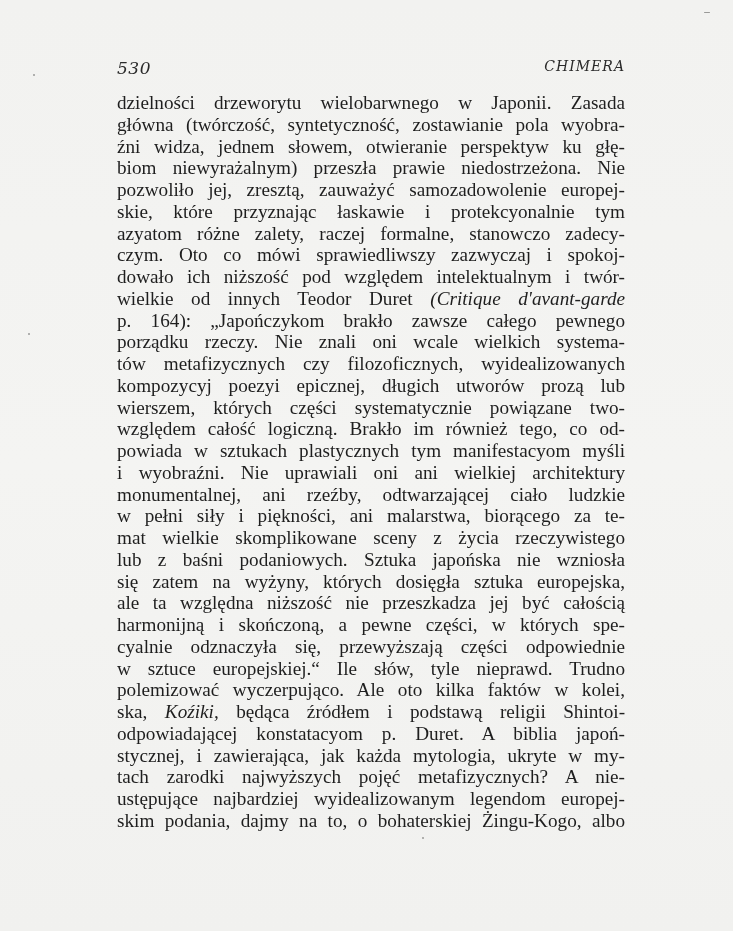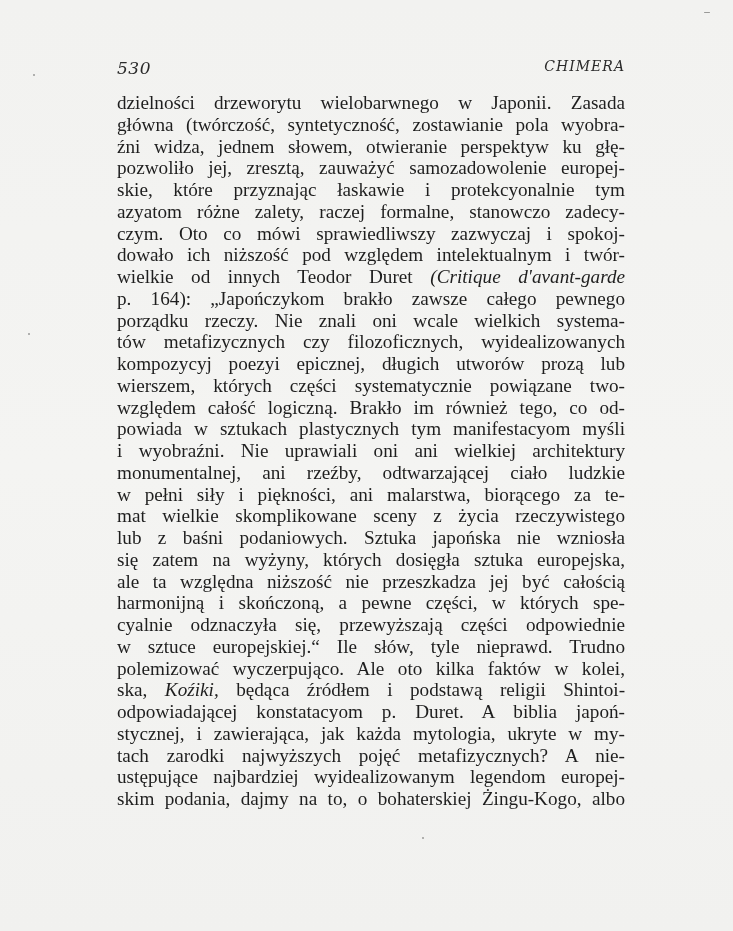--- a/index.html
+++ b/index.html
@@ -86,20 +86,21 @@
 
   <div class="running-head">
     <span class="page-number">530</span>
     <span class="journal-title">CHIMERA</span>
   </div>
 
   <div class="body-text">
     <span class="line">dzielności drzeworytu wielobarwnego w Japonii. Zasada</span>
     <span class="line">główna (twórczość, syntetyczność, zostawianie pola wyobra-</span>
     <span class="line">źni widza, jednem słowem, otwieranie perspektyw ku głę-</span>
+    <span class="line">biom niewyrażalnym) przeszła prawie niedostrzeżona. Nie</span>
     <span class="line">pozwoliło jej, zresztą, zauważyć samozadowolenie europej-</span>
     <span class="line">skie, które przyznając łaskawie i protekcyonalnie tym</span>
     <span class="line">azyatom różne zalety, raczej formalne, stanowczo zadecy-</span>
     <span class="line">czym. Oto co mówi sprawiedliwszy zazwyczaj i spokoj-</span>
     <span class="line">dowało ich niższość pod względem intelektualnym i twór-</span>
     <span class="line"><span>wielkie od innych Teodor Duret</span> <span class="it">(Critique d'avant-garde</span></span>
     <span class="line">p. 164): „Japończykom brakło zawsze całego pewnego</span>
     <span class="line">porządku rzeczy. Nie znali oni wcale wielkich systema-</span>
     <span class="line">tów metafizycznych czy filozoficznych, wyidealizowanych</span>
     <span class="line">kompozycyj poezyi epicznej, długich utworów prozą lub</span>

